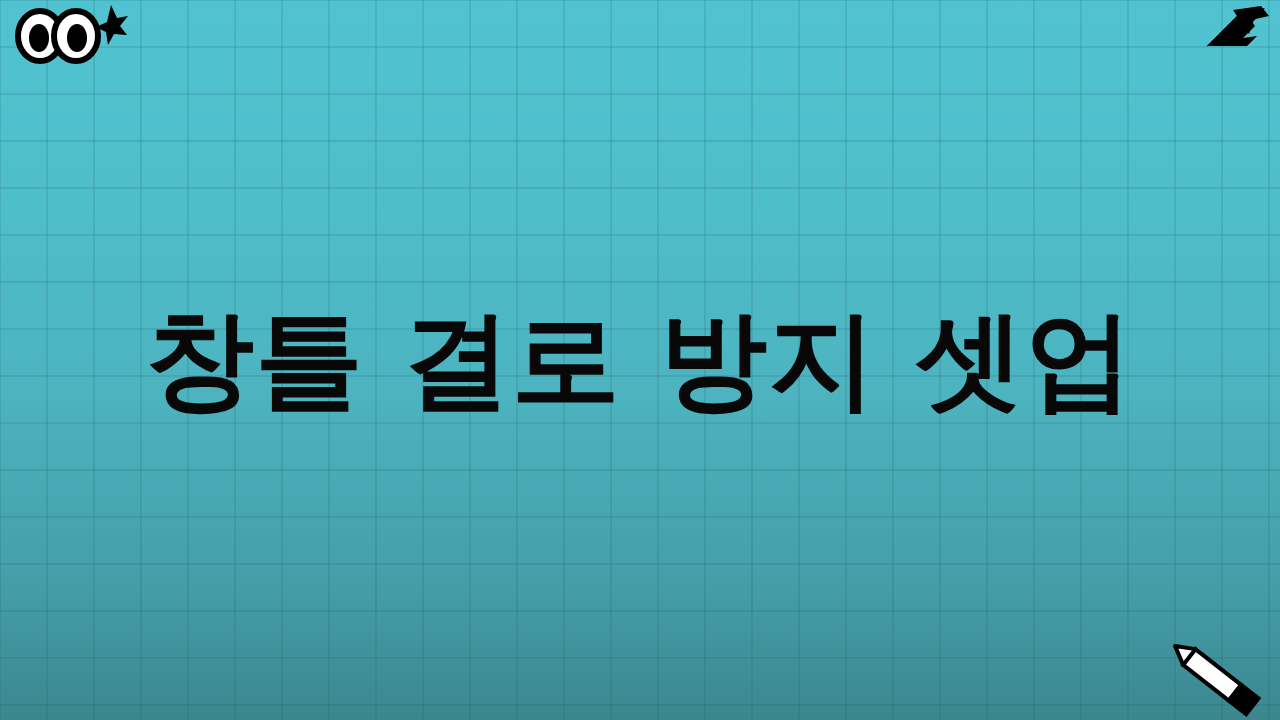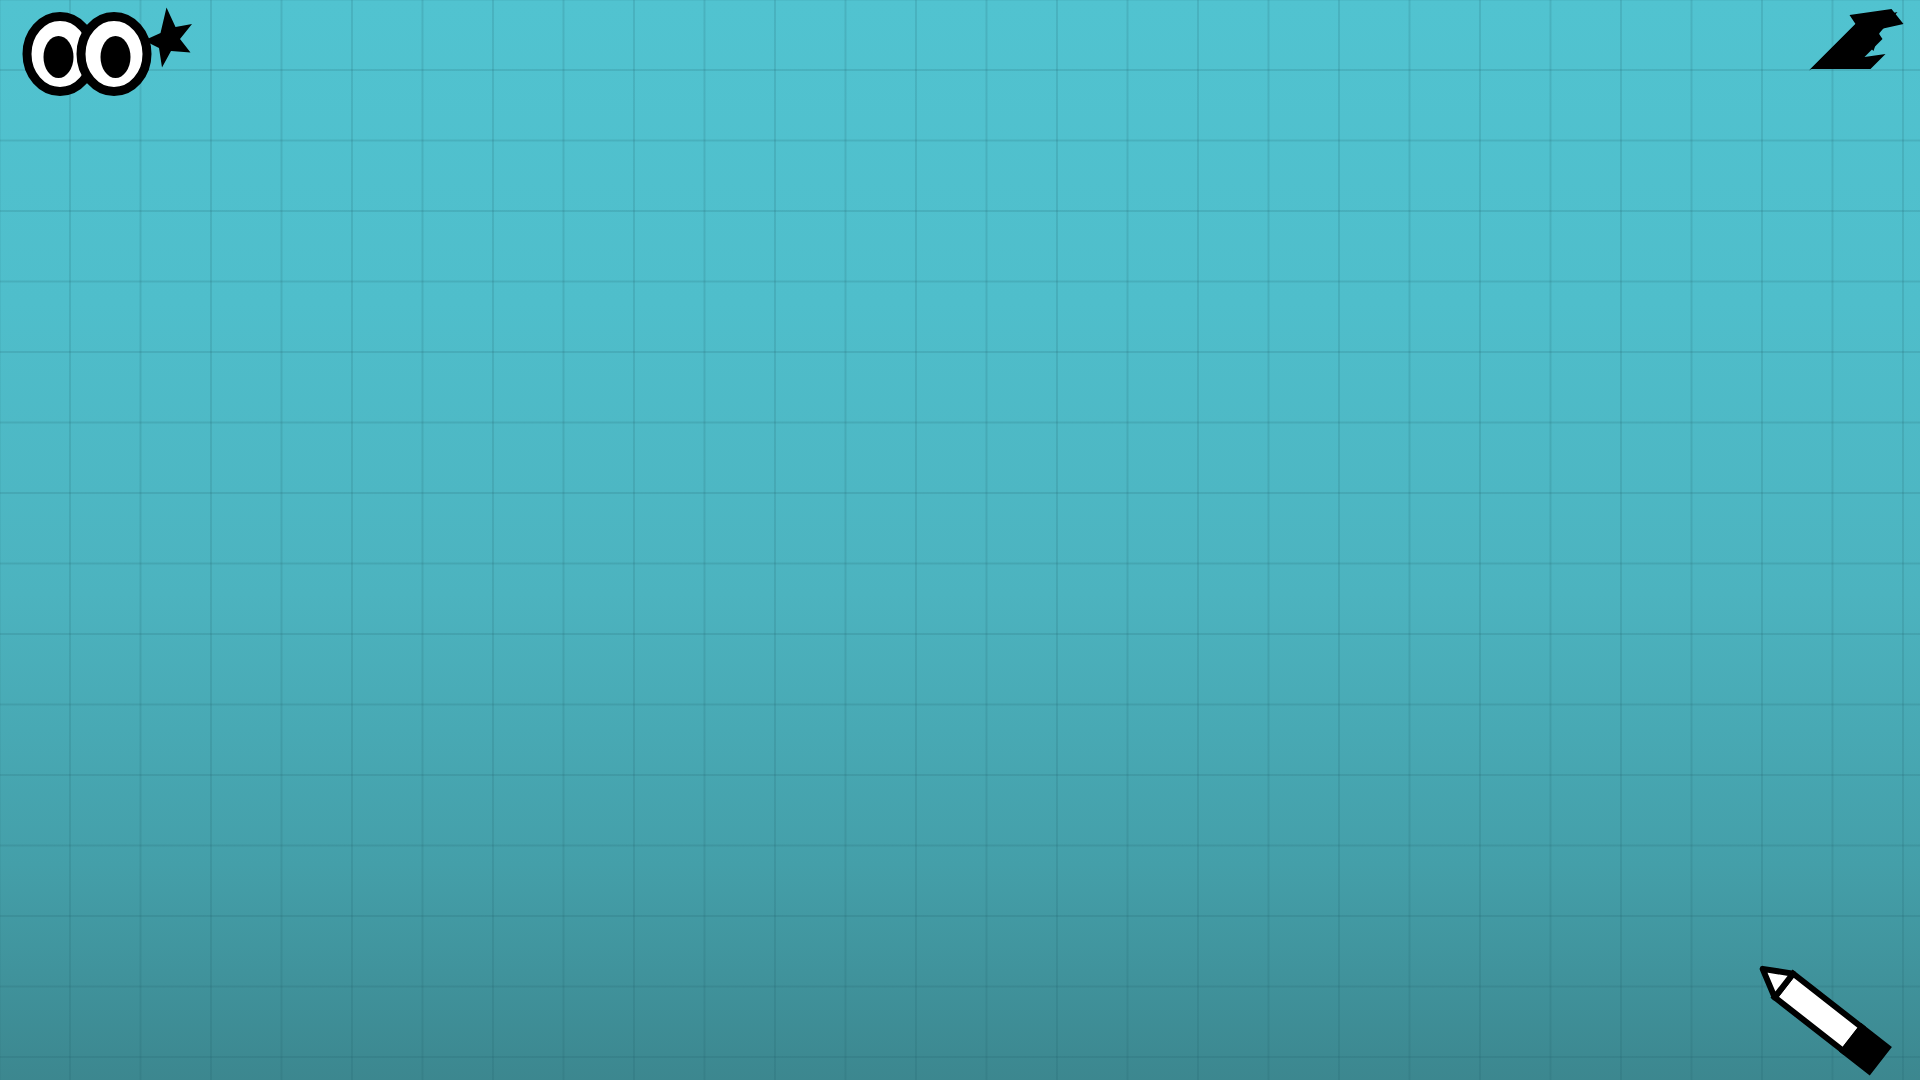--- a/index.html
+++ b/index.html
@@ -95,15 +95,16 @@
     <svg width="115" height="76" viewBox="0 0 115 76" xmlns="http://www.w3.org/2000/svg">
       <g transform="rotate(38 57 38)">
         <rect x="18" y="28" width="58" height="20" fill="#ffffff" stroke="#000000" stroke-width="4"></rect>
         <path d="M18 28 L0 38 L18 48 Z" fill="#ffffff" stroke="#000000" stroke-width="4" stroke-linejoin="round"></path>
         <rect x="76" y="28" width="22" height="20" fill="#000000" stroke="#000000" stroke-width="4"></rect>
       </g>
     </svg>
   </div>
 
   <div id="headline">
+    <div class="hl-line">창틀 결로 방지 셋업</div>
   </div>
 
 </div>
 
 </body></html>

